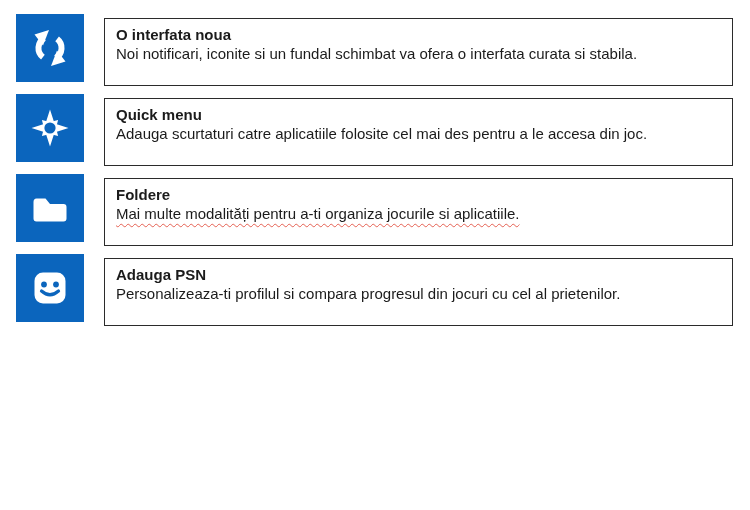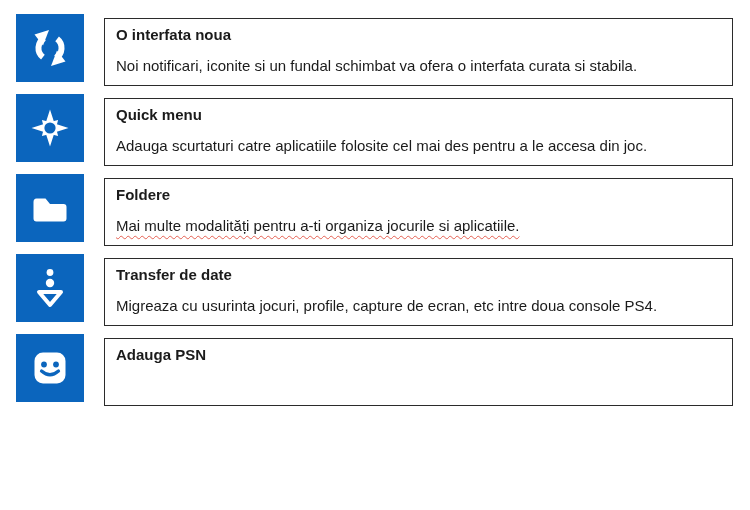--- a/index.html
+++ b/index.html
@@ -19,21 +19,21 @@
     width:68px;height:68px;flex:none;background:var(--icon-blue);
     display:flex;align-items:center;justify-content:center;
   }
   .icon-tile svg{width:48px;height:48px;display:block;}
   .box{
     flex:1;margin:4px 17px 0 20px;height:68px;box-sizing:border-box;
     border:1px solid var(--box-border);background:#fff;
     padding:7px 8px 0 11px;overflow:hidden;
   }
   .title{font-size:15px;font-weight:bold;line-height:18px;white-space:nowrap;}
-  .desc{font-size:15px;line-height:19px;margin-top:12px;white-space:nowrap;}
+  .desc{font-size:15px;line-height:19px;white-space:nowrap;}
   .squiggle{
     text-decoration-line:underline;
     text-decoration-style:wavy;
     text-decoration-color:var(--squiggle);
     text-decoration-thickness:1px;
     text-underline-offset:4px;
   }
 </style>
 </head>
 <body>
@@ -76,42 +76,30 @@
       <svg viewBox="0 0 48 48">
         <path d="M7.5 18 Q7.5 14.5 10.5 14.5 H19.5 L24 20 H37.5 Q40.5 20 40.5 23 V34.5 Q40.5 37.5 37.5 37.5 H10.5 Q7.5 37.5 7.5 34.5 Z" fill="#fff"></path>
       </svg>
     </div>
     <div class="box">
       <div class="title">Foldere</div>
       <div class="desc squiggle">Mai multe modalități pentru a-ti organiza jocurile si aplicatiile.</div>
     </div>
   </div>
 
-  <div class="row">
-    <div class="icon-tile">
-      <svg viewBox="0 0 48 48">
-        <circle cx="24" cy="8.5" r="3.4" fill="#fff"></circle>
-        <circle cx="24" cy="19" r="4.2" fill="#fff"></circle>
-        <path d="M13 28 H35 L24 41 Z" fill="none" stroke="#fff" stroke-width="4" stroke-linejoin="round"></path>
-      </svg>
-    </div>
-    <div class="box">
-      <div class="title">Transfer de date</div>
-      <div class="desc">Migreaza cu usurinta jocuri, profile, capture de ecran, etc intre doua console PS4.</div>
-    </div>
-  </div>
 
   <div class="row">
     <div class="icon-tile">
       <svg viewBox="0 0 48 48">
         <rect x="8.5" y="8.5" width="31" height="31" rx="8.5" fill="#fff"></rect>
         <circle cx="18" cy="20.5" r="2.9" fill="var(--icon-blue)"></circle>
         <circle cx="30" cy="20.5" r="2.9" fill="var(--icon-blue)"></circle>
         <path d="M15.5 27 Q24 34.5 32.5 27" fill="none" stroke="var(--icon-blue)" stroke-width="3.2" stroke-linecap="round"></path>
       </svg>
     </div>
     <div class="box">
       <div class="title">Adauga PSN</div>
+      <div class="desc">Personalizeaza-ti profilul si compara progresul din jocuri cu cel al prietenilor.</div>
     </div>
   </div>
 
 
 </div>
 
 </body></html>

